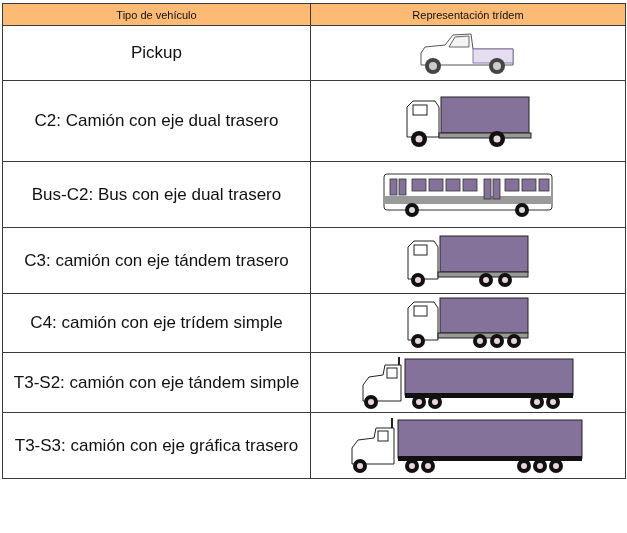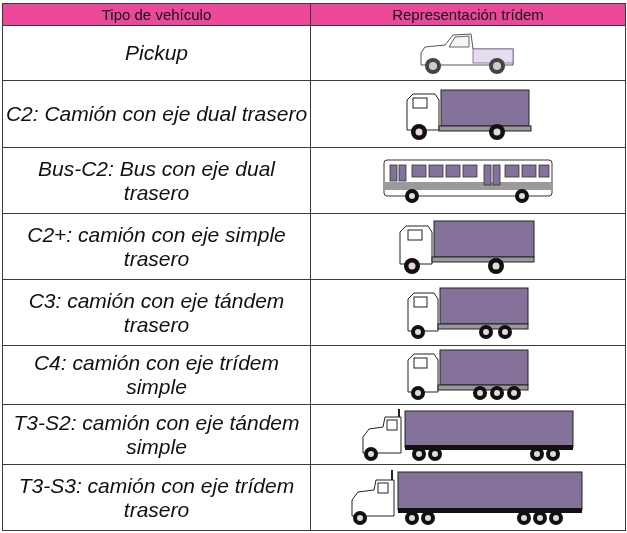--- a/index.html
+++ b/index.html
@@ -1,20 +1,20 @@
 <!DOCTYPE html>
 <html><head>
 <meta charset="utf-8">
 <style>
   html, body { margin: 0; padding: 0; background: #ffffff; }
   body { width: 627px; height: 533px; position: relative; overflow: hidden; font-family: "Liberation Sans", sans-serif; }
   table.vt { position: absolute; left: 2px; top: 3px; border-collapse: collapse; width: 623px; table-layout: fixed; }
   table.vt td, table.vt th { border: 1.5px solid #3a3a3a; padding: 0; text-align: center; vertical-align: middle; color: #111; }
-  table.vt th { background: #ec4899; font-weight: normal; font-size: 15px; height: 21px; }
-  table.vt td.label { font-size: 21px; font-style: italic; }
+  table.vt th { background: #fdba74; font-weight: normal; font-size: 11px; height: 21px; }
+  table.vt td.label { font-size: 17px; }
   col.c1 { width: 308px; }
   col.c2 { width: 315px; }
   .pic { display: block; margin: 0 auto; }
 </style>
 </head>
 <body>
 
 <table class="vt">
   <colgroup>
       <col class="c1">
@@ -34,21 +34,21 @@
         <rect x="60" y="20" width="40" height="14" fill="#e6def0" stroke="#8a7aa8"></rect>
         <path d="M42 8 L56 7 L56 18 L36 18 Z" fill="#f4f4f4" stroke="#666"></path>
         <circle cx="20" cy="37" r="8" fill="#444"></circle>
             <circle cx="20" cy="37" r="4" fill="#ccc"></circle>
         <circle cx="84" cy="37" r="8" fill="#444"></circle>
             <circle cx="84" cy="37" r="4" fill="#ccc"></circle>
       </svg>
     </td>
   </tr>
 
-  <tr style="height:67px">
+  <tr style="height:81px">
     <td class="label">C2: Camión con eje dual trasero</td>
     <td>
       <svg class="pic" width="130" height="56" viewBox="0 0 130 56">
         <rect x="38" y="4" width="88" height="36" fill="#85729a" stroke="#222"></rect>
         <path d="M4 14 L10 8 L32 8 L36 14 L36 44 L4 44 Z" fill="#fff" stroke="#222"></path>
         <rect x="10" y="12" width="14" height="10" fill="#fff" stroke="#222"></rect>
         <rect x="36" y="40" width="92" height="5" fill="#999" stroke="#222"></rect>
         <circle cx="16" cy="46" r="8" fill="#111"></circle>
             <circle cx="16" cy="46" r="3.5" fill="#e7d6dc"></circle>
         <circle cx="94" cy="46" r="8" fill="#111"></circle>
@@ -77,35 +77,20 @@
           <rect x="157" y="9" width="10" height="12"></rect>
         </g>
         <circle cx="30" cy="40" r="7" fill="#111"></circle>
             <circle cx="30" cy="40" r="3" fill="#ddd"></circle>
         <circle cx="140" cy="40" r="7" fill="#111"></circle>
             <circle cx="140" cy="40" r="3" fill="#ddd"></circle>
       </svg>
     </td>
   </tr>
 
-  <tr style="height:66px">
-    <td class="label">C2+: camión con eje simple trasero</td>
-    <td>
-      <svg class="pic" width="140" height="58" viewBox="0 0 140 58">
-        <rect x="36" y="3" width="100" height="36" fill="#85729a" stroke="#222"></rect>
-        <path d="M2 14 L8 8 L30 8 L34 14 L34 46 L2 46 Z" fill="#fff" stroke="#222"></path>
-        <rect x="10" y="12" width="14" height="10" fill="#fff" stroke="#222"></rect>
-        <rect x="34" y="39" width="102" height="5" fill="#999" stroke="#222"></rect>
-        <circle cx="14" cy="48" r="8" fill="#111"></circle>
-            <circle cx="14" cy="48" r="3.5" fill="#e7d6dc"></circle>
-        <circle cx="98" cy="48" r="8" fill="#111"></circle>
-            <circle cx="98" cy="48" r="3.5" fill="#e7d6dc"></circle>
-      </svg>
-    </td>
-  </tr>
 
   <tr style="height:66px">
     <td class="label">C3: camión con eje tándem trasero</td>
     <td>
       <svg class="pic" width="124" height="56" viewBox="0 0 124 56">
         <rect x="34" y="3" width="88" height="36" fill="#85729a" stroke="#222"></rect>
         <path d="M2 14 L8 8 L28 8 L32 14 L32 46 L2 46 Z" fill="#fff" stroke="#222"></path>
         <rect x="8" y="12" width="13" height="10" fill="#fff" stroke="#222"></rect>
         <rect x="32" y="39" width="90" height="5" fill="#999" stroke="#222"></rect>
         <circle cx="12" cy="47" r="7" fill="#111"></circle>
@@ -155,21 +140,21 @@
             <circle cx="74" cy="47" r="3" fill="#e7d6dc"></circle>
         <circle cx="176" cy="47" r="7" fill="#111"></circle>
             <circle cx="176" cy="47" r="3" fill="#e7d6dc"></circle>
         <circle cx="192" cy="47" r="7" fill="#111"></circle>
             <circle cx="192" cy="47" r="3" fill="#e7d6dc"></circle>
       </svg>
     </td>
   </tr>
 
   <tr style="height:66px">
-    <td class="label">T3-S3: camión con eje trídem trasero</td>
+    <td class="label">T3-S3: camión con eje gráfica trasero</td>
     <td>
       <svg class="pic" width="236" height="60" viewBox="0 0 236 60">
         <rect x="48" y="4" width="184" height="38" fill="#85729a" stroke="#222"></rect>
         <rect x="48" y="40" width="184" height="5" fill="#111"></rect>
         <line x1="42" y1="2" x2="42" y2="32" stroke="#222" stroke-width="2"></line>
         <path d="M2 32 L8 24 L24 22 L26 12 L44 12 L44 48 L2 48 Z" fill="#fff" stroke="#222"></path>
         <rect x="28" y="15" width="10" height="10" fill="#fff" stroke="#222"></rect>
         <circle cx="10" cy="50" r="7" fill="#111"></circle>
             <circle cx="10" cy="50" r="3" fill="#e7d6dc"></circle>
         <circle cx="62" cy="50" r="7" fill="#111"></circle>

